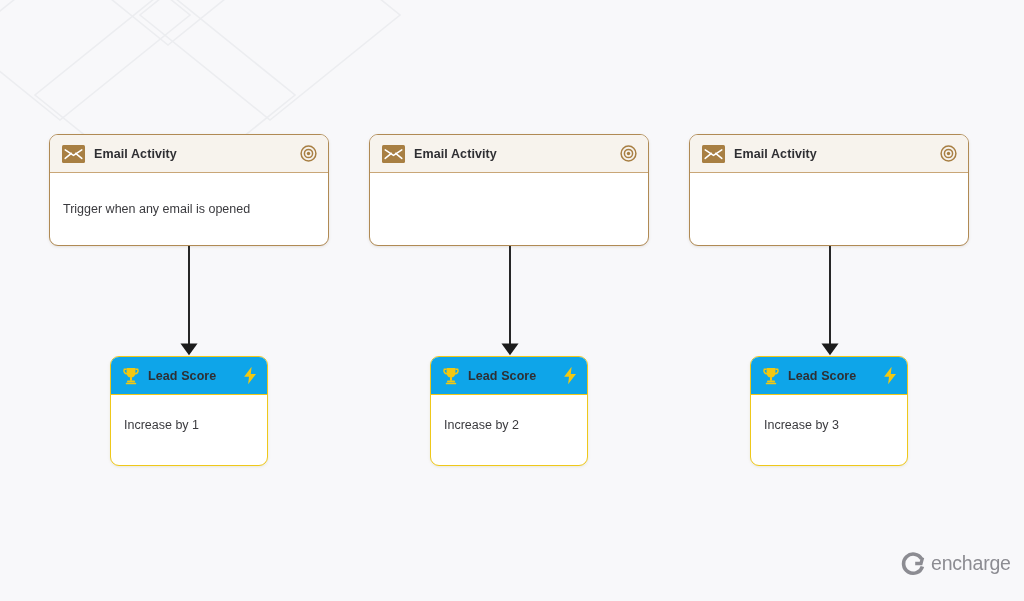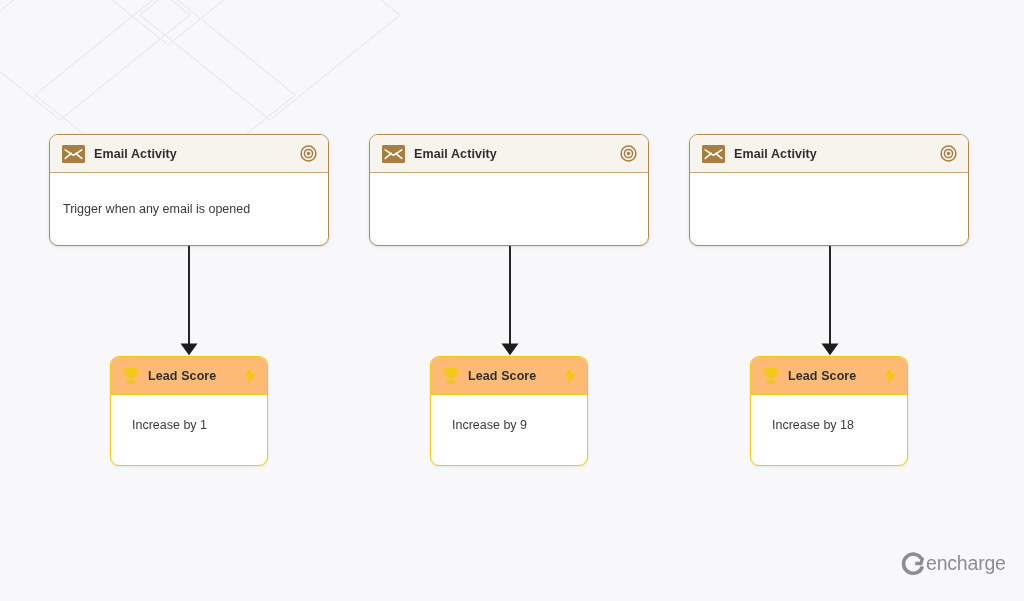--- a/index.html
+++ b/index.html
@@ -92,42 +92,43 @@
   .node.trigger .node-body { height: 72px; }
 
   
   .node.action {
     width: 158px;
     height: 110px;
     border: 1.6px solid #efc81a;
     box-shadow: 0 1px 3px rgba(140,120,10,.13);
   }
   .node.action .node-head {
-    background: #fdba74;
+    background: #0ea5e9;
     border-bottom: 1.4px solid #efc81a;
     padding: 0 9px 0 10px;
     gap: 7px;
   }
-  .node.action .node-body { height: 60px; margin-left: 8px; }
+  .node.action .node-body { height: 60px; }
   .node.action .node-title { font-size: 12.5px; }
 
   
   .icon { display: block; flex: 0 0 auto; line-height: 0; }
   .icon-envelope { width: 23px; height: 18px; }
   .icon-target   { width: 17px; height: 17px; }
   .icon-trophy   { width: 20px; height: 20px; }
   .icon-bolt     { width: 16px; height: 19px; }
 
   
   #logo {
     position: absolute;
     left: 901px;
     top: 551px;
     display: flex;
     align-items: center;
+    gap: 5px;
   }
   #logo-mark { width: 25px; height: 25px; flex: 0 0 auto; line-height: 0; }
   #logo-text {
     font-size: 19.5px;
     color: #8c8c92;
     letter-spacing: -.2px;
     font-family: "Liberation Sans", sans-serif;
   }
 </style>
 </head>
@@ -249,42 +250,42 @@
             <rect x="4.8" y="16.7" width="10.4" height="1.5" rx=".5" fill="#f2c811"></rect>
           </svg>
       </span>
       <span class="node-title">Lead Score</span>
       <span class="icon icon-bolt">
         <svg viewBox="0 0 16 19">
             <path d="M9.6 0.7 L2.1 10.7 H7.0 L6.1 18.3 L14.0 8.0 H8.8 Z" fill="#f2c811"></path>
           </svg>
       </span>
     </div>
-    <div class="node-body">Increase by 9</div>
+    <div class="node-body">Increase by 2</div>
   </div>
 
   <div class="node action" style="left:750px; top:356px;">
     <div class="node-head">
       <span class="icon icon-trophy">
         <svg viewBox="0 0 20 20">
             <path d="M5.6 2.1 h8.8 v5.1 a4.4 4.4 0 0 1 -8.8 0 Z" fill="#f2c811"></path>
             <path d="M5.6 3.3 H3.3 a3.1 3.1 0 0 0 3.1 4.5 M14.4 3.3 H16.7 a3.1 3.1 0 0 1 -3.1 4.5" stroke="#f2c811" stroke-width="1.5" fill="none"></path>
             <rect x="9" y="11.1" width="2" height="3.6" fill="#f2c811"></rect>
             <rect x="6.1" y="14.5" width="7.8" height="1.9" rx=".5" fill="#f2c811"></rect>
             <rect x="4.8" y="16.7" width="10.4" height="1.5" rx=".5" fill="#f2c811"></rect>
           </svg>
       </span>
       <span class="node-title">Lead Score</span>
       <span class="icon icon-bolt">
         <svg viewBox="0 0 16 19">
             <path d="M9.6 0.7 L2.1 10.7 H7.0 L6.1 18.3 L14.0 8.0 H8.8 Z" fill="#f2c811"></path>
           </svg>
       </span>
     </div>
-    <div class="node-body">Increase by 18</div>
+    <div class="node-body">Increase by 3</div>
   </div>
 
   <div id="logo">
     <span id="logo-mark">
       <svg viewBox="0 0 25 25">
           <path d="M20.6 8.0 A9.6 9.6 0 1 0 21.4 15.4" stroke="#8c8c92" stroke-width="3.6" fill="none" stroke-linecap="butt"></path>
           <path d="M21.6 6.6 L20.0 12.5 L14.2 12.5" stroke="#8c8c92" stroke-width="3.3" fill="none" stroke-linecap="butt" stroke-linejoin="miter"></path>
         </svg>
     </span>
     <span id="logo-text">encharge</span>

